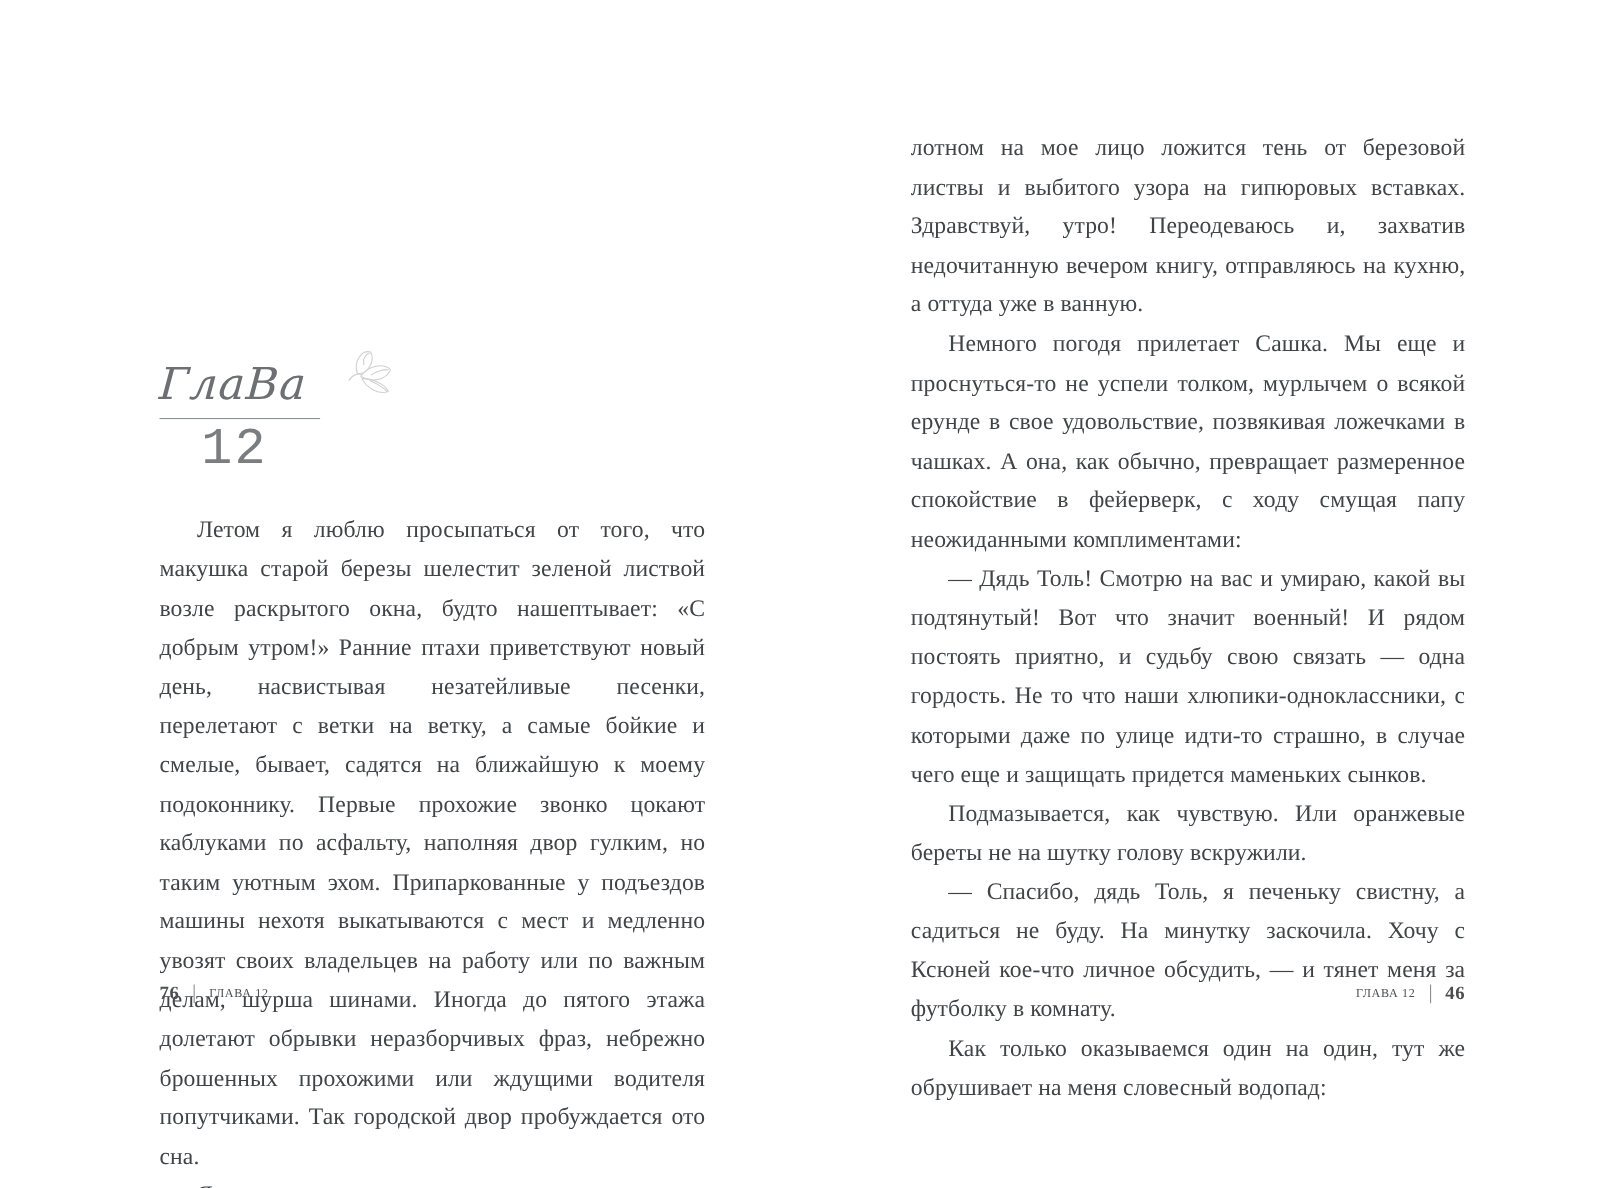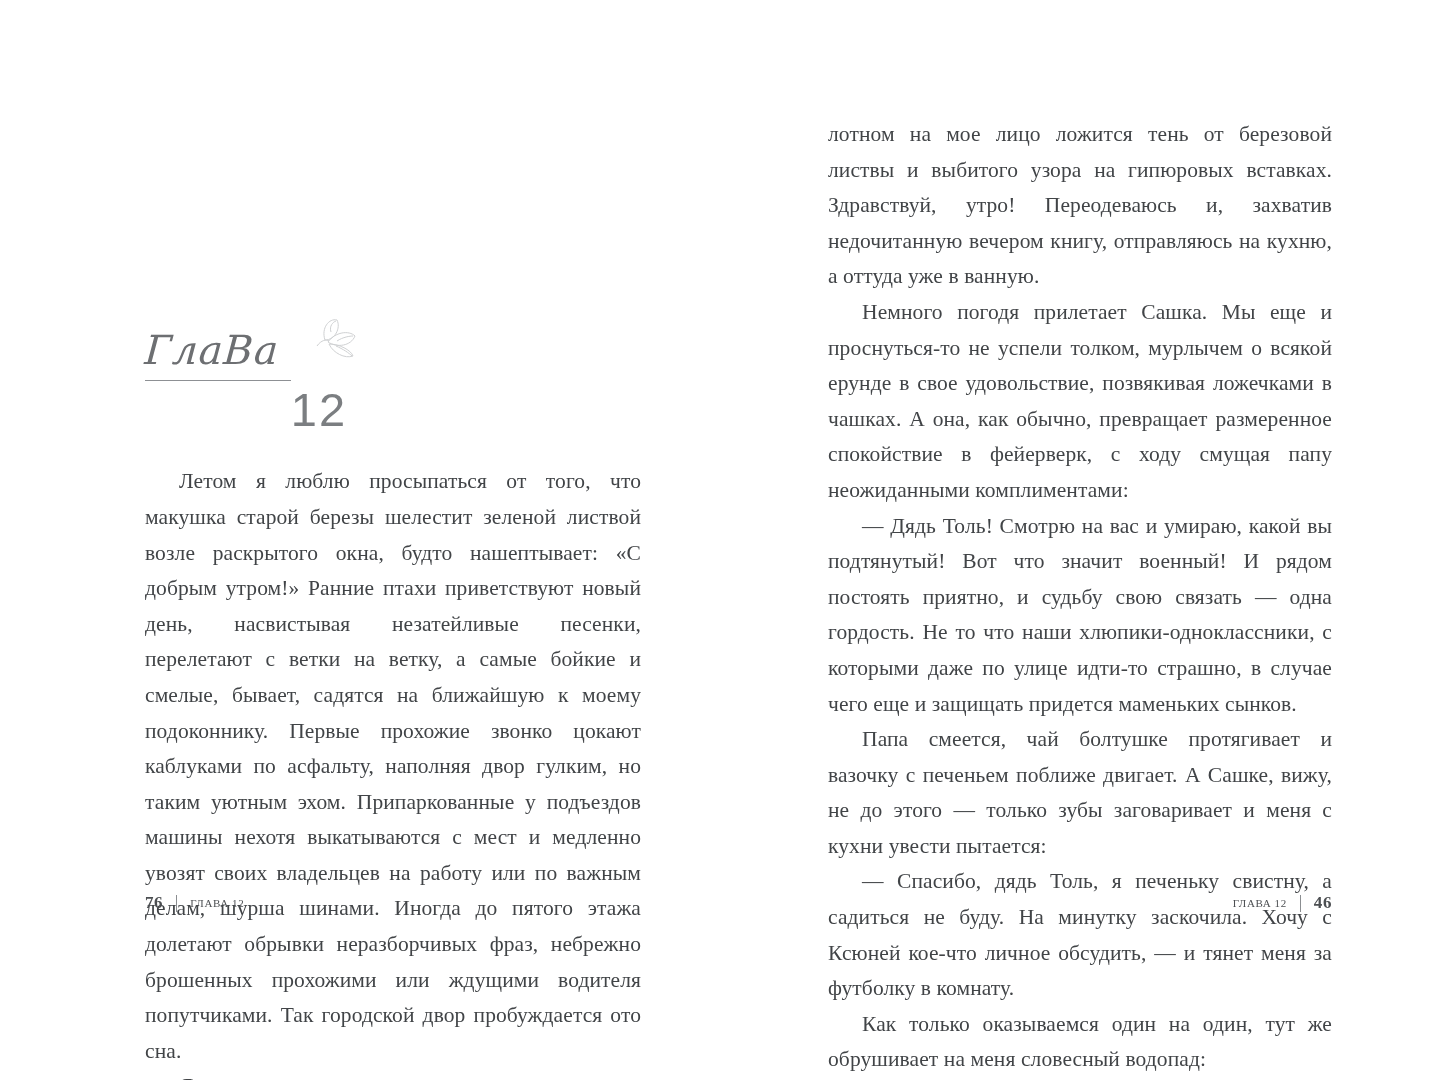--- a/index.html
+++ b/index.html
@@ -59,28 +59,27 @@
     height: 50px;
     opacity: 0.55;
   }
   .chapter-rule {
     margin-top: 10px;
     width: 146px;
     height: 1px;
     background: #8d9094;
   }
   .chapter-number {
-    font-family: Liberation Sans, sans-serif;
+    font-family: Liberation Mono, monospace;
     font-size: 47px;
     color: #7b7e81;
     line-height: 1.05;
     margin-top: 4px;
     margin-left: 38px;
     letter-spacing: 2px;
-    text-align: center;
   }
 
   
   .body-text {
     font-size: 21.5px;
     line-height: 35.6px;
     text-align: justify;
     color: #414447;
     letter-spacing: 0.1px;
   }
@@ -167,21 +166,21 @@
       <span class="running-title">ГЛАВА 12</span>
     </div>
   </div>
 
   <div class="page page-right">
 
     <div class="body-text">
       <p class="noindent">лотном на мое лицо ложится тень от березовой листвы и выбитого узора на гипюровых вставках. Здравствуй, утро! Переодеваюсь и, захватив недочитанную вечером книгу, отправляюсь на кухню, а оттуда уже в ванную.</p>
       <p>Немного погодя прилетает Сашка. Мы еще и проснуться-то не успели толком, мурлычем о всякой ерунде в свое удовольствие, позвякивая ложечками в чашках. А она, как обычно, превращает размеренное спокойствие в фейерверк, с ходу смущая папу неожиданными комплиментами:</p>
       <p>— Дядь Толь! Смотрю на вас и умираю, какой вы подтянутый! Вот что значит военный! И рядом постоять приятно, и судьбу свою связать — одна гордость. Не то что наши хлюпики-одноклассники, с которыми даже по улице идти-то страшно, в случае чего еще и защищать придется маменьких сынков.</p>
-      <p>Папа смеется, чай болтушке протягивает и вазочку с печеньем поближе двигает. А Сашке, вижу, не до этого — только зубы заговаривает и меня с кухни увести пытается:</p>
+      <p>Подмазывается, как чувствую. Или оранжевые береты не на шутку голову вскружили.</p>
       <p>— Спасибо, дядь Толь, я печеньку свистну, а садиться не буду. На минутку заскочила. Хочу с Ксюней кое-что личное обсудить, — и тянет меня за футболку в комнату.</p>
       <p>Как только оказываемся один на один, тут же обрушивает на меня словесный водопад:</p>
 
     </div>
 
     <div class="footer footer-right">
       <span class="running-title">ГЛАВА 12</span>
       <span class="folio-sep"></span>
       <span class="folio">46</span>
     </div>

